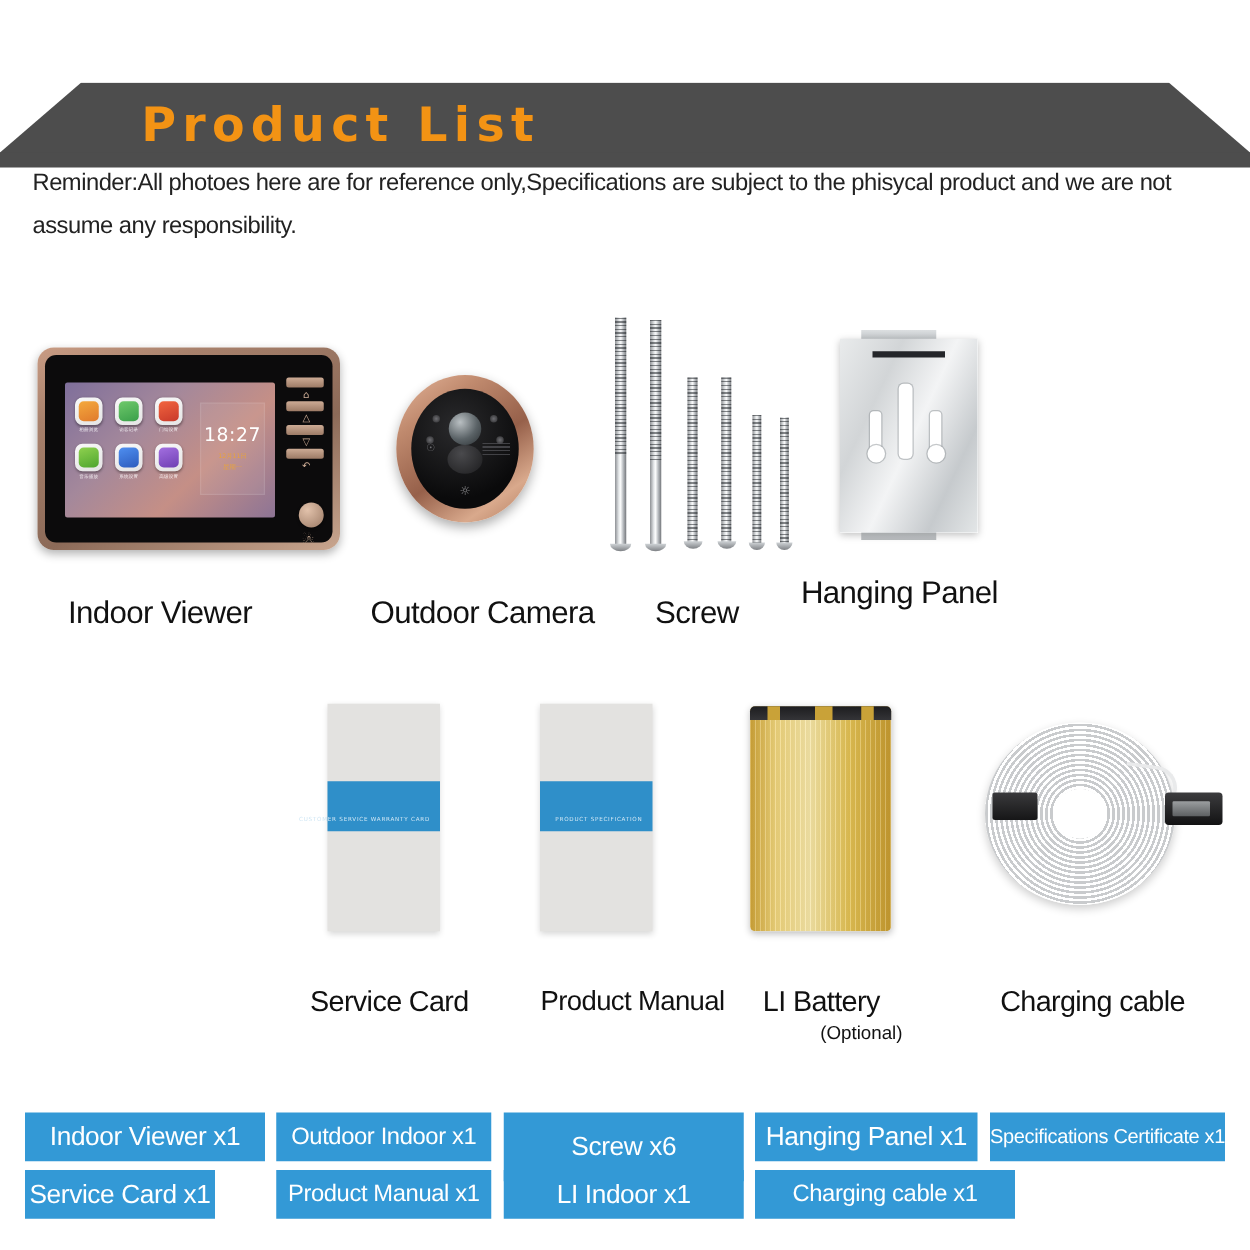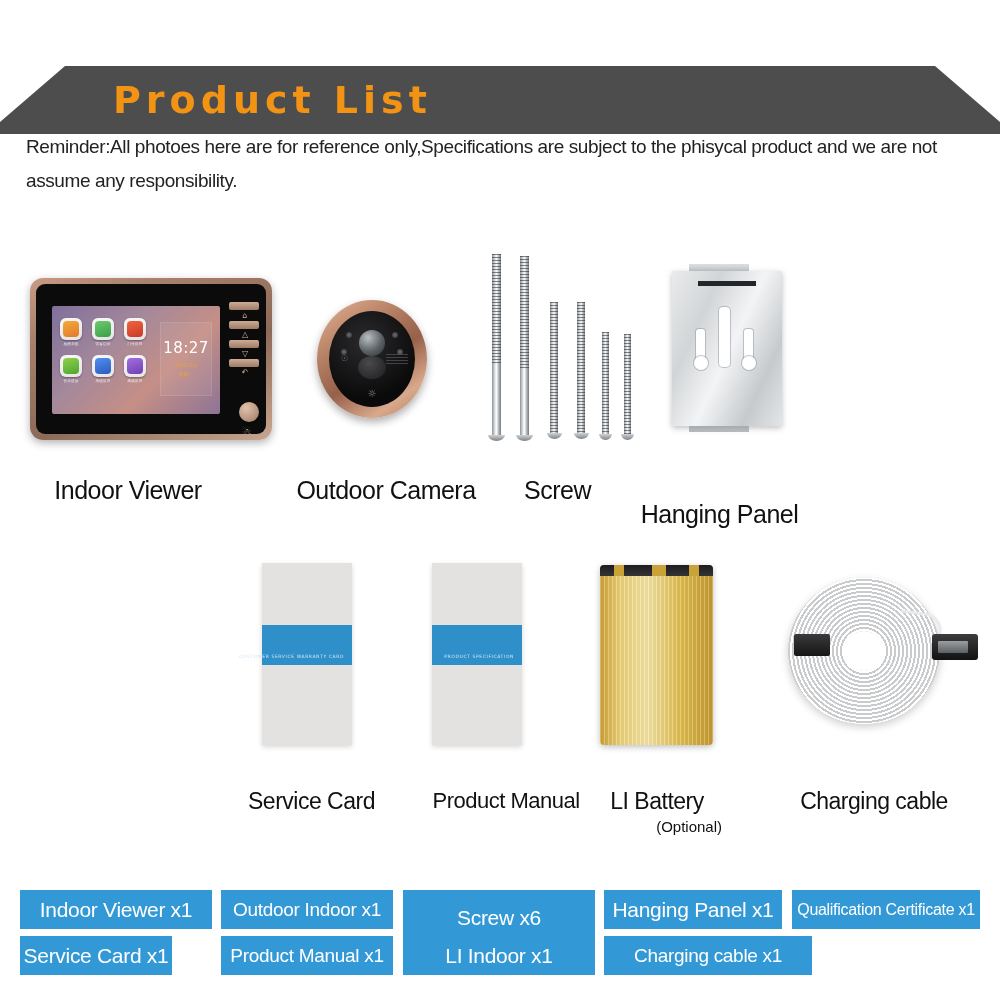--- a/index.html
+++ b/index.html
@@ -387,21 +387,21 @@
 <div class="prod" id="hanging-panel">
   <div class="hp-tab" style="left:26px;top:6px;width:60px;height:10px;"></div>
   <div class="hp-tab" style="left:26px;bottom:6px;width:60px;height:10px;"></div>
   <div class="hp-body">
     <div class="hp-top-dark"></div>
     <div class="hp-slot key" style="left:24px;top:58px;width:9px;height:34px;"></div>
     <div class="hp-slot" style="left:47px;top:36px;width:11px;height:60px;border-radius:4px;"></div>
     <div class="hp-slot key" style="left:72px;top:58px;width:9px;height:34px;"></div>
   </div>
 </div>
-<div class="caption" style="left:622px;top:500px;width:195px;text-align:center;">Hanging Panel</div>
+<div class="caption" style="left:622px;top:460px;width:195px;text-align:center;">Hanging Panel</div>
 
 <div class="doc" id="service-card">
   <div class="doc-body">
     <div class="doc-band" style="top:62px;height:40px;">
       <span class="doc-band-txt">CUSTOMER SERVICE WARRANTY CARD</span>
     </div>
   </div>
 </div>
 <div class="caption" style="left:248px;top:788px;width:118px;font-size:23px;">Service Card</div>
 
@@ -432,18 +432,18 @@
   <div class="cbl-tail"></div>
   <div class="cbl-conn" style="left:22px;top:62px;width:36px;height:22px;"></div>
   <div class="cbl-usb"></div>
 </div>
 <div class="caption" style="left:778px;top:788px;width:192px;font-size:23px;">Charging cable</div>
 
 <div class="badge" style="left:20px;  top:890px;width:192px;height:39px;">Indoor Viewer x1</div>
 <div class="badge" style="left:221px; top:890px;width:172px;height:39px;font-size:19px;">Outdoor Indoor x1</div>
 <div class="badge" style="left:403px; top:890px;width:192px;height:55px;">Screw x6</div>
 <div class="badge" style="left:604px; top:890px;width:178px;height:39px;">Hanging Panel x1</div>
-<div class="badge" style="left:792px; top:890px;width:188px;height:39px;font-size:16px;">Qualification Certificate x1</div>
+<div class="badge" style="left:792px; top:890px;width:188px;height:39px;font-size:16px;">Specifications Certificate x1</div>
 
 <div class="badge" style="left:20px;  top:936px;width:152px;height:39px;">Service Card x1</div>
 <div class="badge" style="left:221px; top:936px;width:172px;height:39px;font-size:19px;">Product Manual x1</div>
 <div class="badge" style="left:403px; top:936px;width:192px;height:39px;">LI Indoor x1</div>
 <div class="badge" style="left:604px; top:936px;width:208px;height:39px;font-size:19px;">Charging cable x1</div>
 
 </body></html>

